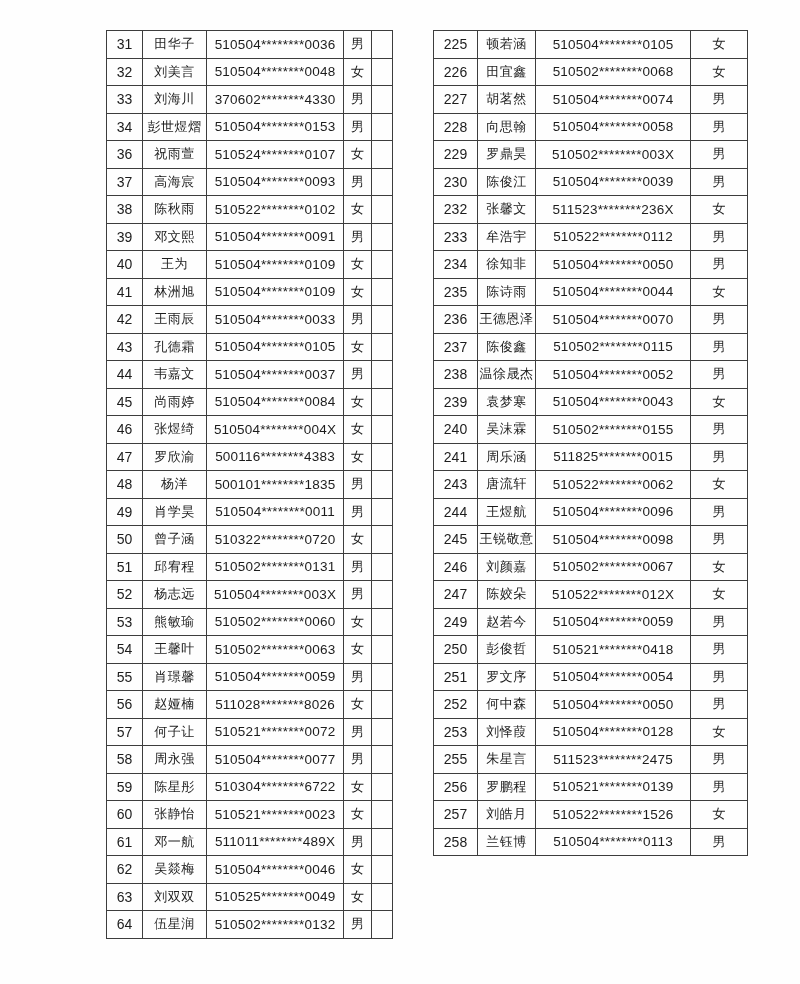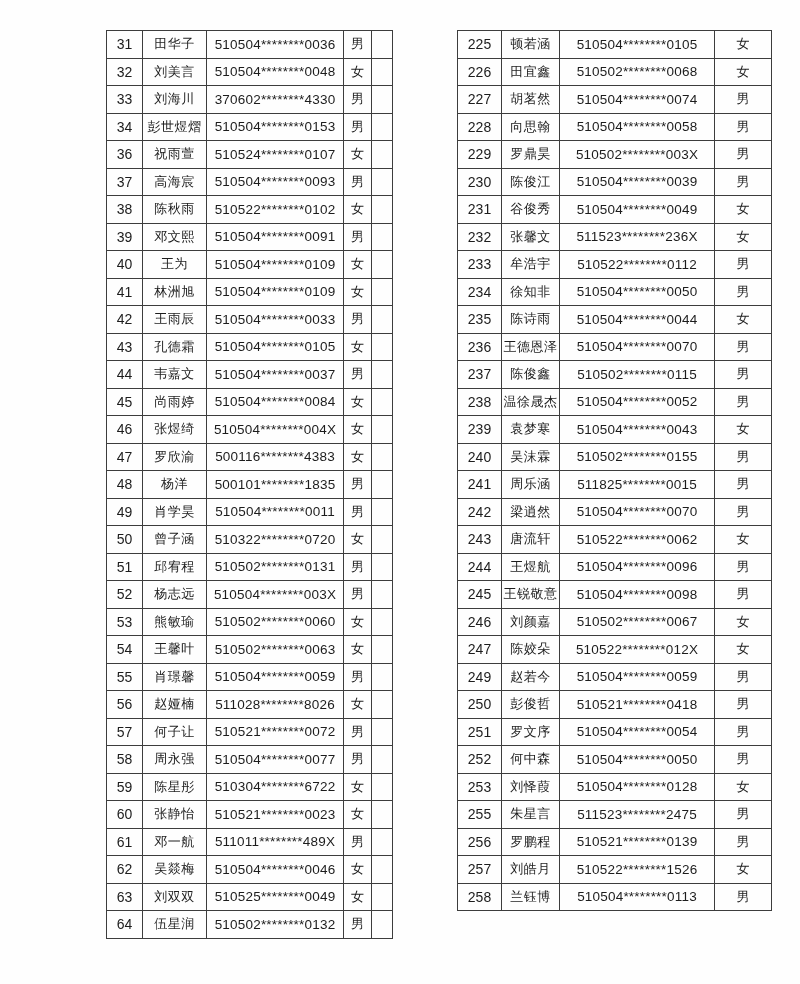--- a/index.html
+++ b/index.html
@@ -26,21 +26,21 @@
     padding: 0;
     text-align: center;
     vertical-align: middle;
     white-space: nowrap;
     overflow: hidden;
     color: #1c1c1c;
   }
   table.tbl tr { height: 27.5px; }
 
   #left-table  { left: 106px; width: 286px; }
-  #right-table { left: 457px; width: 314px; }
+  #right-table { left: 433px; width: 314px; }
 
   td.cell-no {
     font-family: "Liberation Sans", sans-serif;
     font-size: 14px;
   }
   td.cell-name {
     font-family: "Liberation Serif", "DejaVu Serif", serif;
     font-size: 13px;
     letter-spacing: 0.5px;
   }
@@ -341,26 +341,20 @@
           <td class="cell-id">510502********003X</td>
           <td class="cell-gender">男</td>
         </tr>
         <tr>
           <td class="cell-no">230</td>
           <td class="cell-name">陈俊江</td>
           <td class="cell-id">510504********0039</td>
           <td class="cell-gender">男</td>
         </tr>
         <tr>
-          <td class="cell-no">231</td>
-          <td class="cell-name">谷俊秀</td>
-          <td class="cell-id">510504********0049</td>
-          <td class="cell-gender">女</td>
-        </tr>
-        <tr>
           <td class="cell-no">232</td>
           <td class="cell-name">张馨文</td>
           <td class="cell-id">511523********236X</td>
           <td class="cell-gender">女</td>
         </tr>
         <tr>
           <td class="cell-no">233</td>
           <td class="cell-name">牟浩宇</td>
           <td class="cell-id">510522********0112</td>
           <td class="cell-gender">男</td>
@@ -407,26 +401,20 @@
           <td class="cell-id">510502********0155</td>
           <td class="cell-gender">男</td>
         </tr>
         <tr>
           <td class="cell-no">241</td>
           <td class="cell-name">周乐涵</td>
           <td class="cell-id">511825********0015</td>
           <td class="cell-gender">男</td>
         </tr>
         <tr>
-          <td class="cell-no">242</td>
-          <td class="cell-name">梁逍然</td>
-          <td class="cell-id">510504********0070</td>
-          <td class="cell-gender">男</td>
-        </tr>
-        <tr>
           <td class="cell-no">243</td>
           <td class="cell-name">唐流轩</td>
           <td class="cell-id">510522********0062</td>
           <td class="cell-gender">女</td>
         </tr>
         <tr>
           <td class="cell-no">244</td>
           <td class="cell-name">王煜航</td>
           <td class="cell-id">510504********0096</td>
           <td class="cell-gender">男</td>

